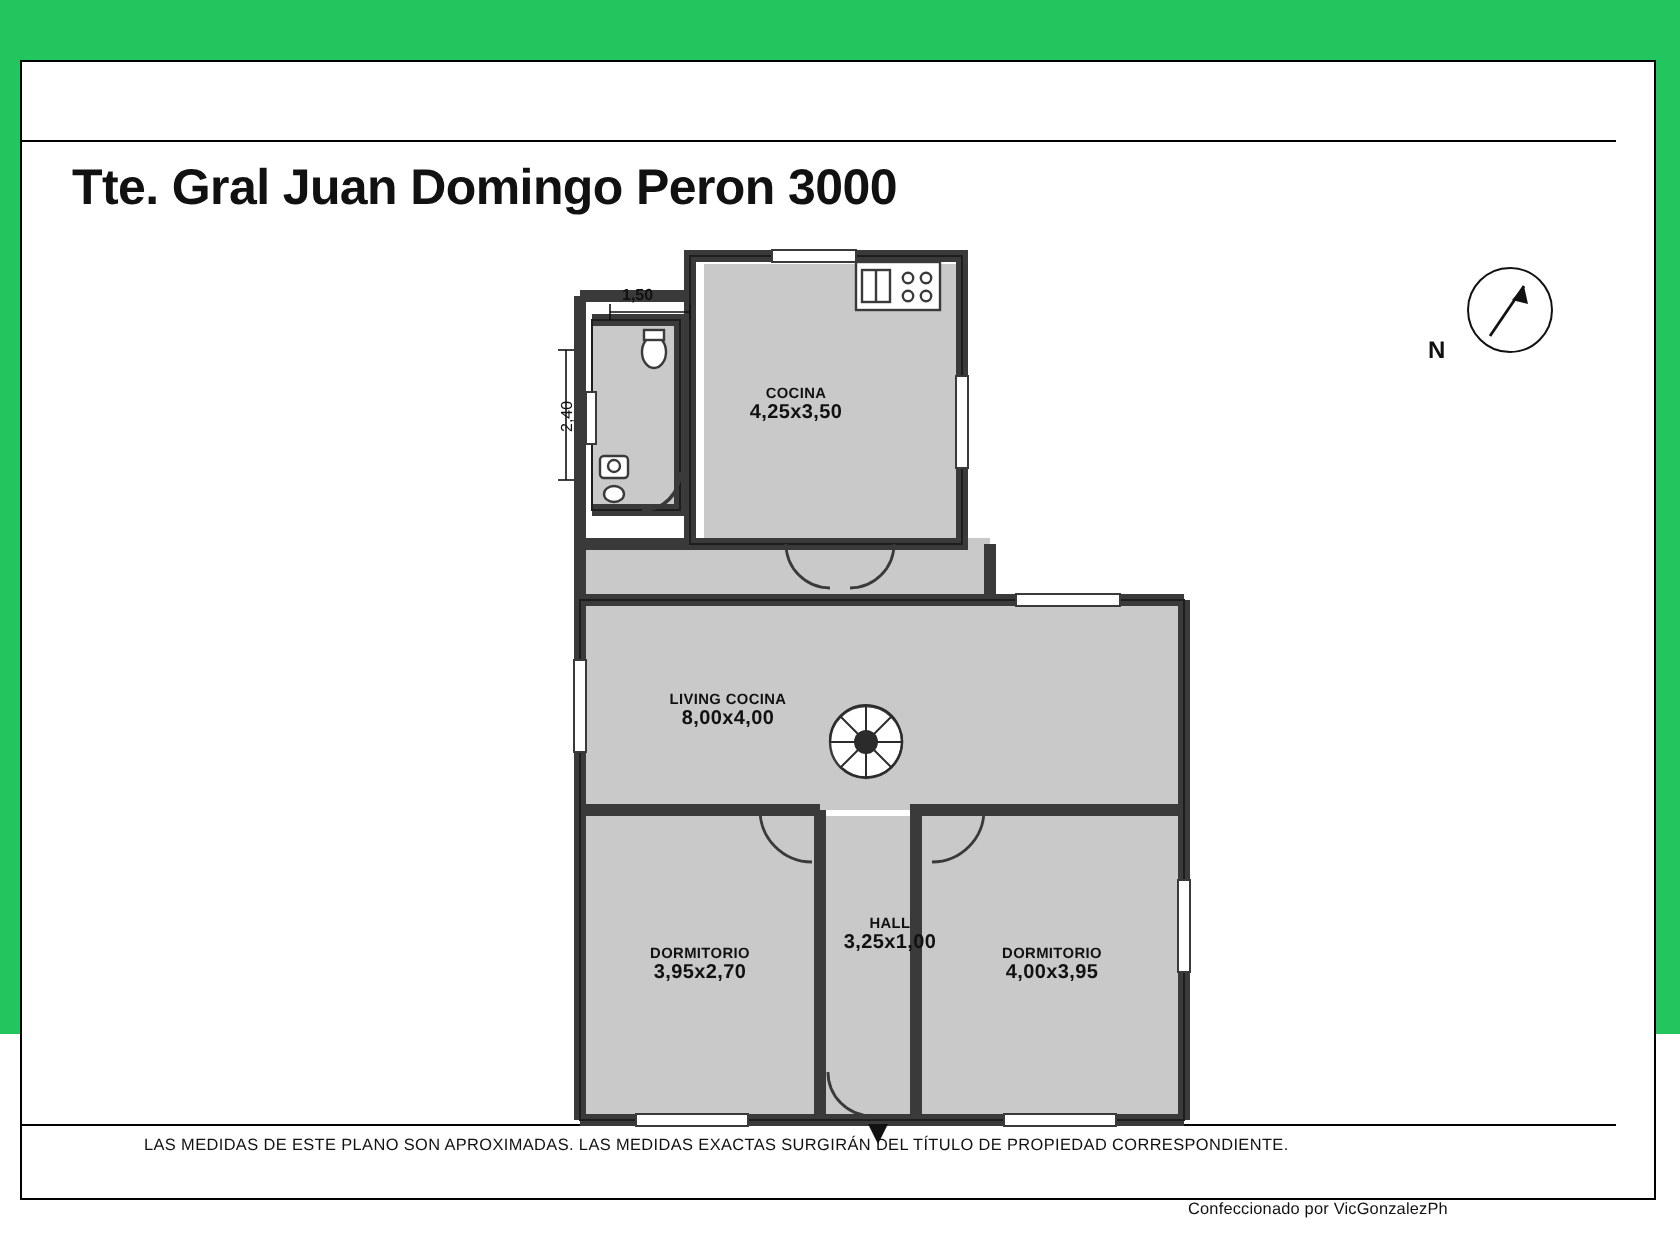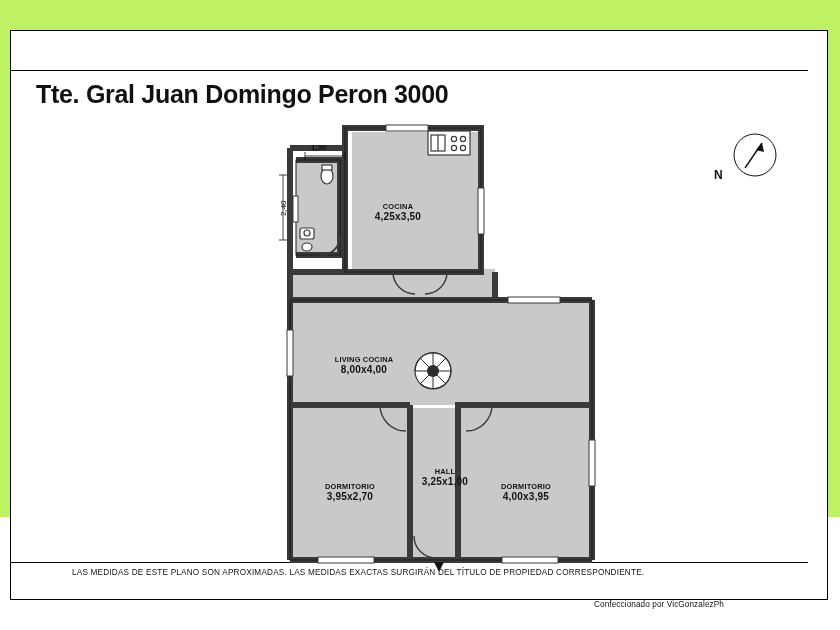--- a/index.html
+++ b/index.html
@@ -10,21 +10,21 @@
   body {
     width: 840px;
     height: 630px;
     font-family: "Liberation Sans", sans-serif;
     overflow: hidden;
   }
   #page {
     position: relative;
     width: 840px;
     height: 517px;
-    background: #bef264;
+    background: #22c55e;
   }
   .sheet {
     position: absolute;
     left: 10px;
     top: 30px;
     width: 818px;
     height: 570px;
     border: 1px solid #000;
     background: #fff;
     box-sizing: border-box;
@@ -89,21 +89,20 @@
   }
 
   
   .room-label {
     position: absolute;
     text-align: center;
     color: #111;
     font-weight: bold;
     line-height: 1.25;
     pointer-events: none;
-    margin-top: 10px;
   }
   .room-label .nm { font-size: 7.4px; letter-spacing: 0.2px; display:block; }
   .room-label .dim { font-size: 10px; letter-spacing: 0.2px; display:block; }
 
   .dim-text {
     position: absolute;
     font-size: 8px;
     color: #111;
     font-family: "Liberation Sans", sans-serif;
   }

